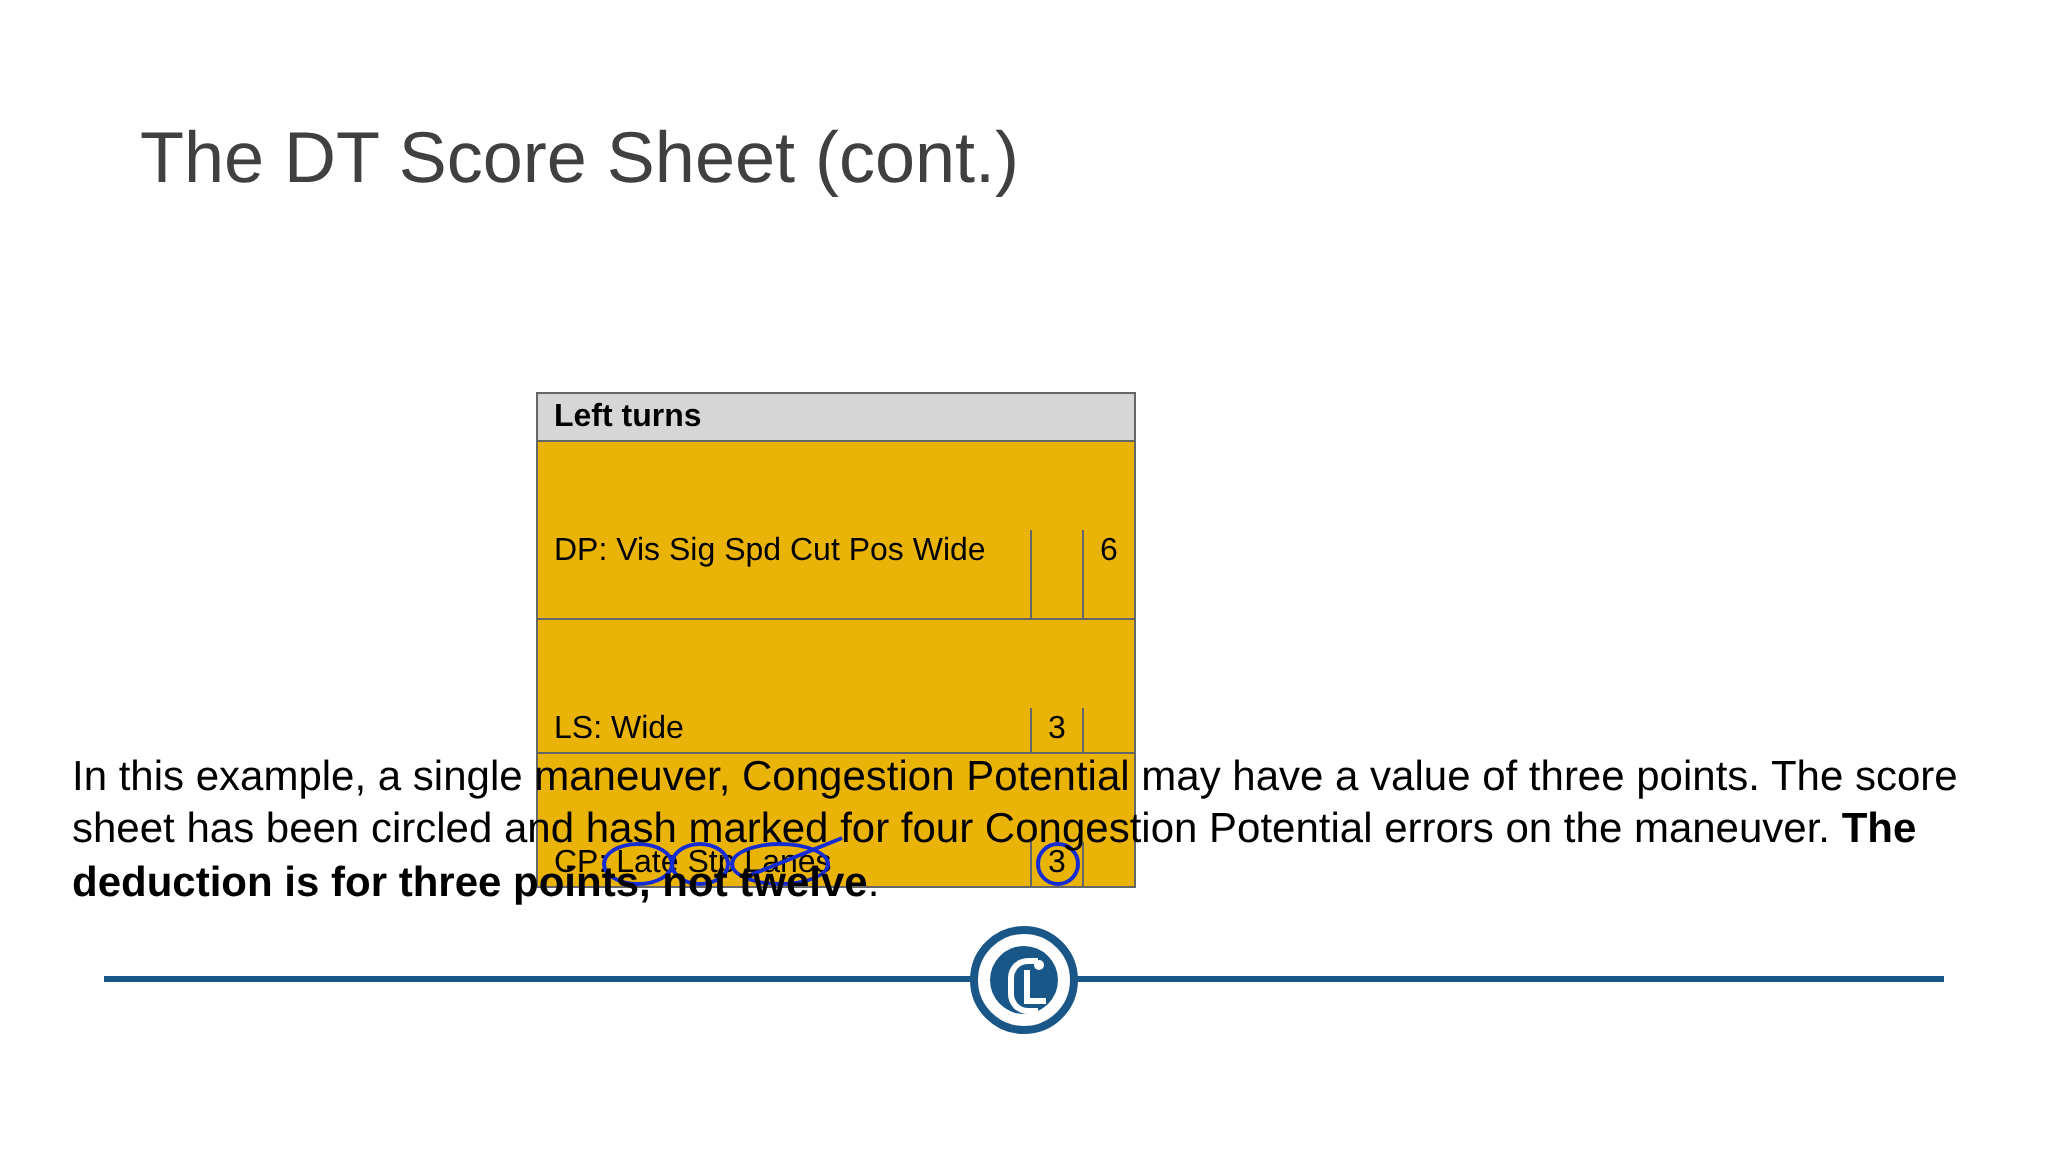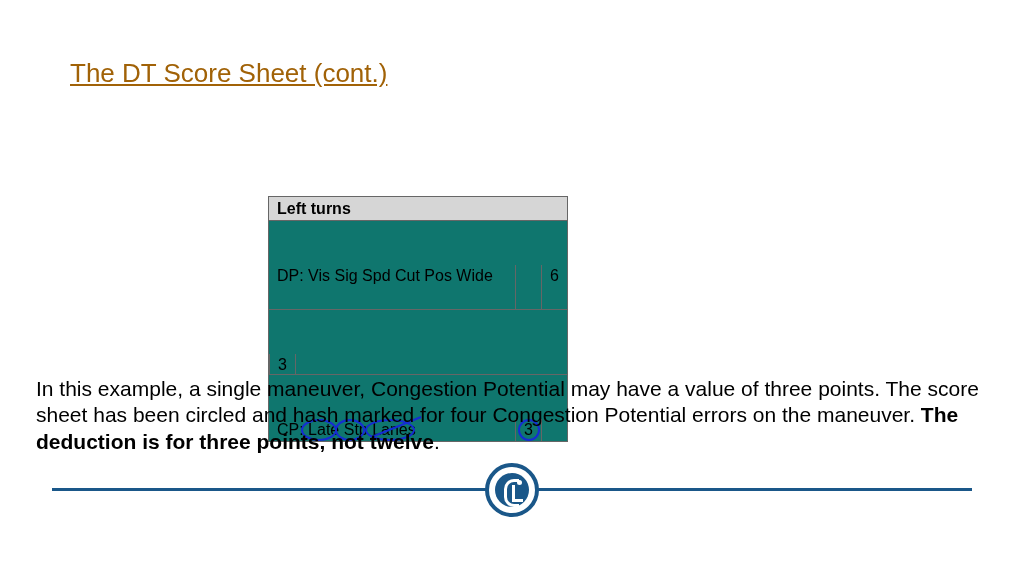--- a/index.html
+++ b/index.html
@@ -1,32 +1,32 @@
 <!DOCTYPE html>
 <html><head>
 <meta charset="utf-8">
 <style>
   * { margin: 0; padding: 0; box-sizing: border-box; }
   html, body { width: 1024px; height: 576px; background: #fff; font-family: Arial, Helvetica, sans-serif; overflow: hidden; }
   .slide { position: relative; width: 1024px; height: 576px; }
 
   .title {
     position: absolute; left: 70px; top: 58px;
-    font-size: 26px; font-weight: 400; color: #a16207; text-decoration: underline;
+    font-size: 36px; font-weight: 400; color: #404040;
   }
 
   .intro {
     position: absolute; left: 24px; top: 132px; width: 970px;
     font-size: 17px; color: #000;
   }
 
   
   .sheet {
     position: absolute; left: 268px; top: 196px; width: 300px;
-    border: 1px solid #666; background: #0f766e;
+    border: 1px solid #666; background: #eab308;
     font-family: "Arial Narrow", Arial, sans-serif;
   }
   .sh-header {
     background: #d6d6d6; font-weight: bold; font-size: 16px;
     padding: 3px 8px 2px; border-bottom: 1px solid #666;
   }
   .sh-row { display: flex; border-bottom: 1px solid #666; margin-top: 44px; }
   .sh-row:last-child { border-bottom: none; }
   .sh-cell-a { flex: 1; padding: 2px 6px 2px 8px; font-size: 16px; position: relative; }
   .sh-cell-b { width: 26px; border-left: 1px solid #666; text-align: center; font-size: 16px; padding-top: 2px; position: relative; }
@@ -97,20 +97,21 @@
   <div class="sheet">
     <div class="sh-header">Left turns</div>
 
     <div class="sh-row row-dp">
       <div class="sh-cell-a">DP: Vis  Sig  Spd  Cut  Pos  Wide</div>
       <div class="sh-cell-b"></div>
       <div class="sh-cell-c">6</div>
     </div>
 
     <div class="sh-row">
+      <div class="sh-cell-a">LS: Wide</div>
       <div class="sh-cell-b">3</div>
       <div class="sh-cell-c"></div>
     </div>
 
     <div class="sh-row">
       <div class="sh-cell-a">
         <span>CP: Late  Stp  Lanes</span>
         <span class="ov ov1"></span>
         <span class="ov ov2"></span>
         <span class="ov ov3"></span>

